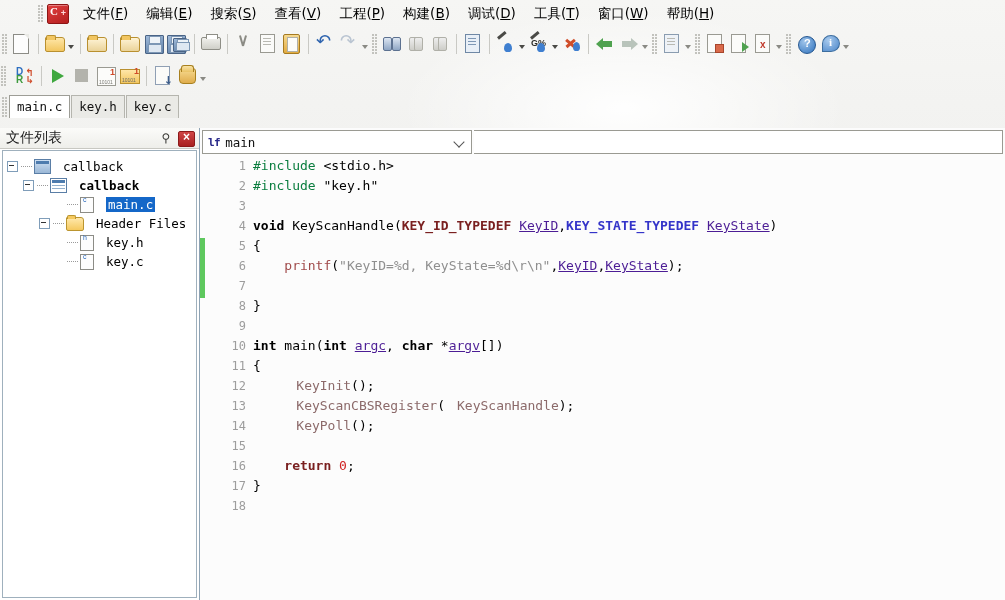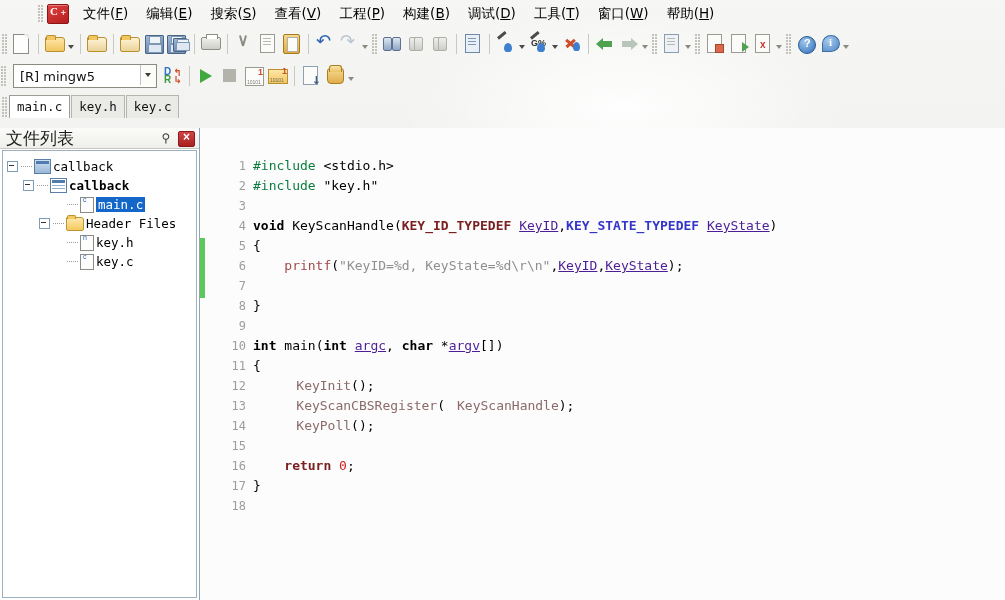--- a/index.html
+++ b/index.html
@@ -187,21 +187,21 @@
     position:absolute;left:0;top:128;left:0;top:128px;width:199px;height:472px;
     background:#ffffff;
   }
   .lp-title{
     position:absolute;left:0;top:0;width:199px;height:20px;
     background:linear-gradient(180deg,#fbfbf9,#eeeeea);
     border-bottom:1px solid #c8c8c2;
     display:flex;align-items:center;
   }
   .lp-title .t{
-    padding-left:6px;font-size:17px;color:#1b1b1b;
+    padding-left:6px;font-size:14px;color:#1b1b1b;
     font-family:"DejaVu Sans","Liberation Sans",sans-serif;
   }
   .lp-pin{
     position:absolute;right:26px;top:3px;width:14px;height:14px;
     color:#3a3a36;font-size:12px;text-align:center;line-height:14px;cursor:default;
   }
   .lp-close{
     position:absolute;right:4px;top:3px;width:15px;height:14px;
     background:linear-gradient(180deg,#d04646,#a82020);
     border:1px solid #8c1a1a;border-radius:2px;cursor:default;
@@ -217,21 +217,21 @@
 
   
   .tree{padding:6px 0 0 4px;font-family:"DejaVu Sans Mono","Liberation Mono",monospace;font-size:12.5px;color:#000;}
   .trow{display:flex;align-items:center;height:19px;white-space:nowrap;position:relative;}
   .exp{
     width:9px;height:9px;border:1px solid #7f9db9;background:#fff;
     display:inline-block;position:relative;margin-right:3px;flex:none;
   }
   .exp:before{content:"";position:absolute;left:1px;top:3px;width:5px;height:1px;background:#333;}
   .dots{width:11px;height:1px;border-top:1px dotted #9a9a9a;flex:none;margin-right:2px;}
-  .tlabel{margin-left:2px;}
+  .tlabel{margin-left:12px;}
   .tlabel.sel{background:#1467c8;color:#fff;padding:0 2px;}
   .bold{font-weight:bold;}
 
   .ico-proj{width:15px;height:13px;flex:none;position:relative;background:linear-gradient(180deg,#cfe0f2,#9ab7d6);border:1px solid #5a7ea6;}
   .ico-proj:before{content:"";position:absolute;left:1px;top:1px;right:1px;height:3px;background:#4e7cae;}
   .ico-sub{width:15px;height:13px;flex:none;position:relative;background:#fff;border:1px solid #5a7ea6;}
   .ico-sub:before{content:"";position:absolute;left:1px;top:1px;right:1px;height:3px;background:#4e7cae;}
   .ico-sub:after{content:"";position:absolute;left:1px;top:6px;right:1px;height:1px;background:#93b0cd;box-shadow:0 3px 0 #93b0cd;}
   .ico-folder{
     width:16px;height:12px;flex:none;position:relative;
@@ -462,24 +462,20 @@
         <span class="qhelp"></span>
       </div>
     <div class="tbtn">
         <span class="ibub"></span>
       </div>
     <div class="caret lite"></div>
   </div>
 
   <div class="toolbar2">
     <div class="tbgrip" style="margin-left:1px;"></div>
-    <div class="combo">
-      <span>[R] mingw5</span>
-      <i class="cbtn"></i>
-    </div>
     <div style="width:4px"></div>
     <div class="tbtn">
       <span class="dr">
           <b class="d">D</b>
           <b class="r">R</b>
           <i class="a1">↰</i>
           <i class="a2">↳</i>
         </span>
     </div>
     <div class="tbsep"></div>
@@ -556,20 +552,28 @@
             <span style="width: 12px; flex: 0 0 auto;"></span>
             <span class="dots"></span>
             <span class="ico-file"></span>
             <span class="tlabel">key.c</span>
           </div>
         </div>
     </div>
   </div>
 
   <div class="editor">
+    <div class="ed-head">
+      <div class="ed-combo">
+        <span class="ifn">lf</span>
+        <span class="nm">main</span>
+        <i class="chev"></i>
+      </div>
+      <div class="ed-combo2"></div>
+    </div>
     <div class="ed-body">
       <div class="modbar">
         <div class="modmark" id="modmark" style="top: 82px; height: 60px; background: rgb(94, 200, 94);"></div>
       </div>
       <div class="gutter" id="gutter">
           <div>1</div>
           <div>2</div>
           <div>3</div>
           <div>4</div>
           <div>5</div>

